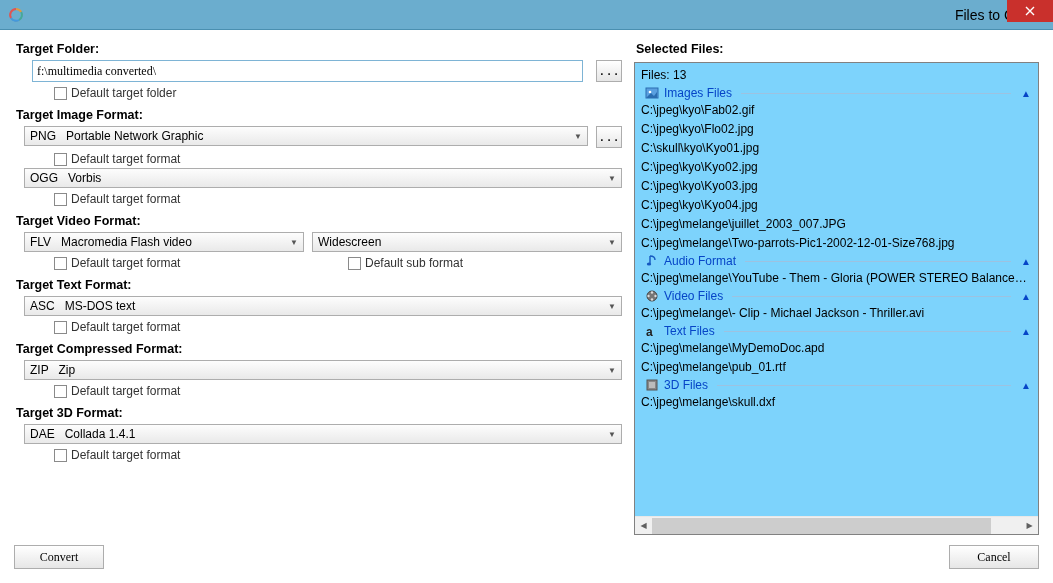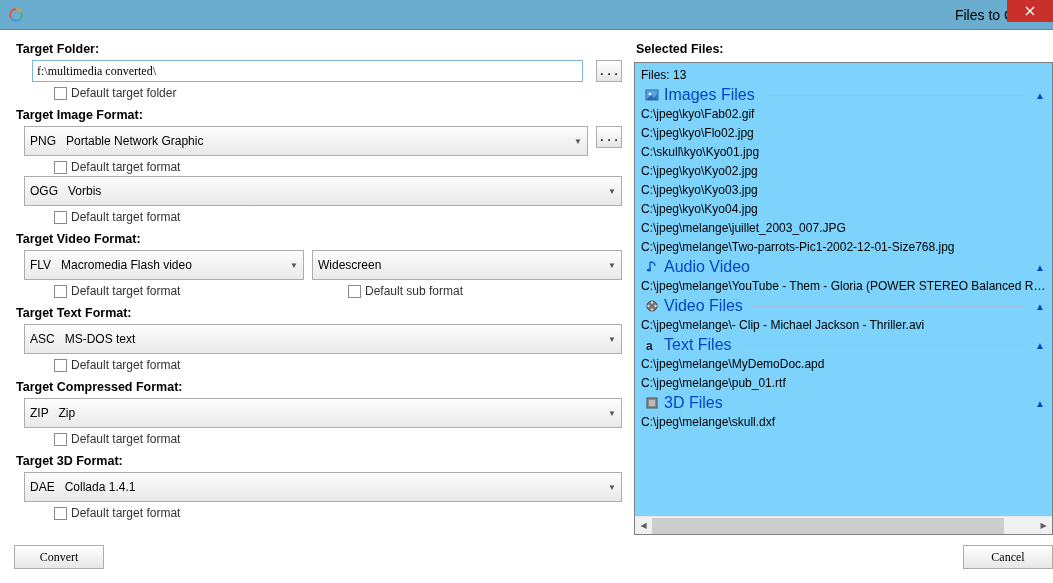--- a/index.html
+++ b/index.html
@@ -8,53 +8,53 @@
 
   
   .titlebar { height:30px; background:#6badce; display:flex; align-items:center; border-bottom:1px solid #4a8fb0; position:relative;}
   .titlebar .app-icon { width:16px; height:16px; margin:0 6px 0 8px; }
   .titlebar .title { flex:1; text-align:right; color:#000; font-size:14px; }
   .titlebar .sys-btns { display:flex; height:22px; position:absolute; right:0; top:0;}
   .sys-btn { width:46px; height:22px; display:flex; align-items:center; justify-content:center; }
   .sys-btn.close { background:#c9302c; }
   .sys-btn.close svg path{ stroke:#fff; }
 
-  .window-body { padding:12px 0 14px 14px; height:calc(583px - 30px); display:flex; flex-direction:column; }
+  .window-body { padding:12px 14px 14px 14px; height:calc(583px - 30px); display:flex; flex-direction:column; }
   .columns { flex:1; display:flex; gap:12px; min-height:0;}
   .left-col { width:608px; display:flex; flex-direction:column; }
   .right-col { flex:1; display:flex; flex-direction:column; min-width:0;justify-content:center;}
 
   .section-label { font-weight:bold; font-size:12.5px; margin:6px 0 4px 2px; color:#000;}
   .left-col .section-label:first-child { margin-top:0; }
 
   .row-input { display:flex; gap:13px; align-items:center; margin-left:18px;}
   .text-input { flex:1; height:22px; padding:2px 4px; border:1px solid #7eb4d5; background:#fff; font-family:"Segoe UI"; }
   .btn-browse { width:26px; height:22px; border:1px solid #adadad; background:linear-gradient(#fff,#e6e6e6); font-family:monospace; text-align:center; padding:0; }
 
-  .dropdown { height:30px; border:1px solid #adadad; background:linear-gradient(#fdfdfd,#e9e9e9); display:flex; align-items:center; padding:0 2px 0 5px; font-family:"Courier New", monospace; font-size:12.5px; position:relative; white-space:pre;}
+  .dropdown { height:20px; border:1px solid #adadad; background:linear-gradient(#fdfdfd,#e9e9e9); display:flex; align-items:center; padding:0 2px 0 5px; font-family:"Courier New", monospace; font-size:12.5px; position:relative; white-space:pre;}
   .dropdown .arrow { margin-left:auto; width:14px; text-align:center; font-family:"Segoe UI"; font-size:8px; color:#555;}
   .row-dd { display:flex; gap:8px; margin-left:10px;}
   .row-dd .dropdown { flex:1; min-width:0;}
   .row-dd.vsplit .dropdown.first { flex:0 0 280px;}
   .row-dd.vsplit .dropdown.second { flex:1;}
 
   .cb-row { display:flex; align-items:center; gap:4px; margin:4px 0 2px 40px; }
   .cb { width:13px; height:13px; border:1px solid #8a8a8a; background:#fff; }
   .cb-label { color:#333; }
   .cb-row.double { display:flex; }
   .cb-row.double .cb-group { display:flex; align-items:center; gap:4px;}
   .cb-row.double .cb-group.first { flex:0 0 290px;}
   .cb-row.double .cb-group.second { flex:1; }
 
   .file-panel { border:1px solid #818181; background:#7dd3fc; flex:1; display:flex; flex-direction:column; min-height:0; margin-top:2px;}
   .file-list { flex:1; overflow:hidden; padding:3px 0 0 0;}
   .file-line { padding:1px 6px; white-space:nowrap; overflow:hidden; text-overflow:ellipsis; font-size:12px; color:#000; line-height:17px;}
   .cat-row { display:flex; align-items:center; padding:1px 6px 1px 10px; gap:5px;}
   .cat-row .icon { width:14px; height:14px; display:flex; align-items:center; justify-content:center; flex-shrink:0;}
-  .cat-row .cat-label { color:#0645c7; font-size:16px;}
+  .cat-row .cat-label { color:#0645c7; font-size:12px;}
   .cat-row .line { flex:1; height:1px; background:#9dc2e0; margin:0 4px;}
   .cat-row .collapse { color:#0645c7; font-size:10px; width:12px; text-align:center;}
   .hscroll { height:18px; border-top:1px solid #e8e8e8; background:#f0f0f0; display:flex; align-items:center;}
   .hscroll .track{ flex:1; height:16px; background:#f0f0f0; position:relative;}
   .hscroll .thumb { position:absolute; left:0; top:0; height:16px; width:92%; background:#cdcdcd;}
   .hscroll .arrow{ width:17px; height:16px; background:#f0f0f0; display:flex; align-items:center; justify-content:center; font-size:8px; color:#606060;}
 
   
   .bottom-bar { display:flex; justify-content:space-between; margin-top:10px; }
   .btn { height:24px; border:1px solid #adadad; background:linear-gradient(#fff,#e6e6e6); padding:0 8px; font-size:12px; display:flex; align-items:center; justify-content:center; min-width:90px;font-family:Liberation Serif, serif;}
@@ -198,21 +198,21 @@
             <div class="file-line">C:\jpeg\melange\juillet_2003_007.JPG</div>
             <div class="file-line">C:\jpeg\melange\Two-parrots-Pic1-2002-12-01-Size768.jpg</div>
             <div class="cat-row">
               <span class="icon">
                 <svg width="14" height="14">
                   <path d="M5 2 L5 9" stroke="#1558c0" stroke-width="1.4"></path>
                   <ellipse cx="4" cy="10" rx="2.2" ry="1.6" fill="#1558c0"></ellipse>
                   <path d="M5 2 Q10 2 10 6" fill="none" stroke="#1558c0" stroke-width="1.4"></path>
                 </svg>
               </span>
-              <span class="cat-label">Audio Video</span>
+              <span class="cat-label">Audio Format</span>
               <span class="line"></span>
               <span class="collapse">▲</span>
             </div>
             <div class="file-line">C:\jpeg\melange\YouTube - Them - Gloria (POWER STEREO Balanced Re...</div>
             <div class="cat-row">
               <span class="icon">
                 <svg width="14" height="14">
                   <circle cx="7" cy="7" r="5" fill="#777" stroke="#444"></circle>
                   <circle cx="7" cy="3.5" r="1.2" fill="#ddd"></circle>
                   <circle cx="7" cy="10.5" r="1.2" fill="#ddd"></circle>

